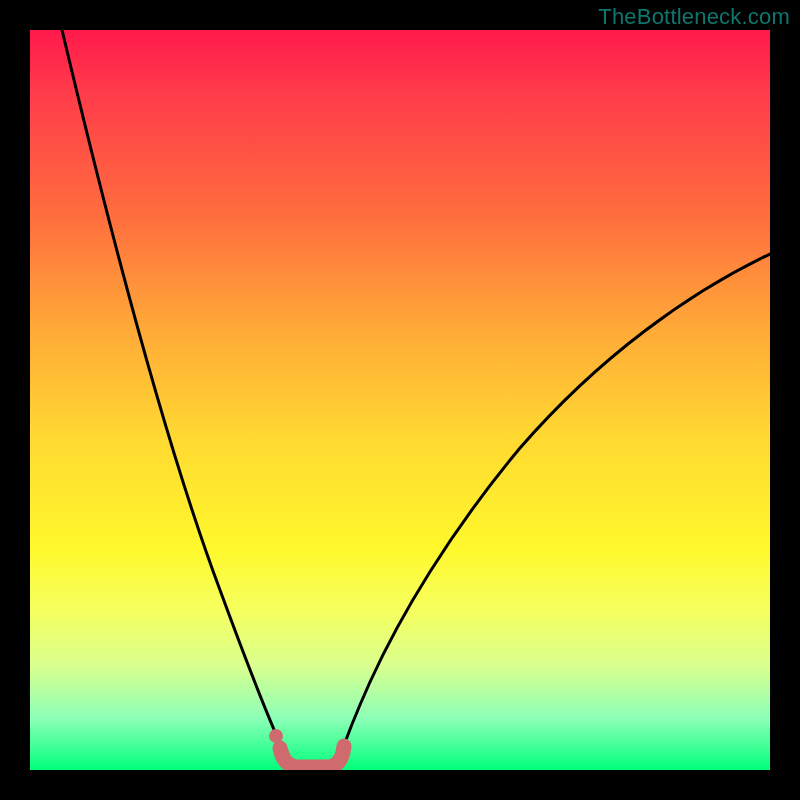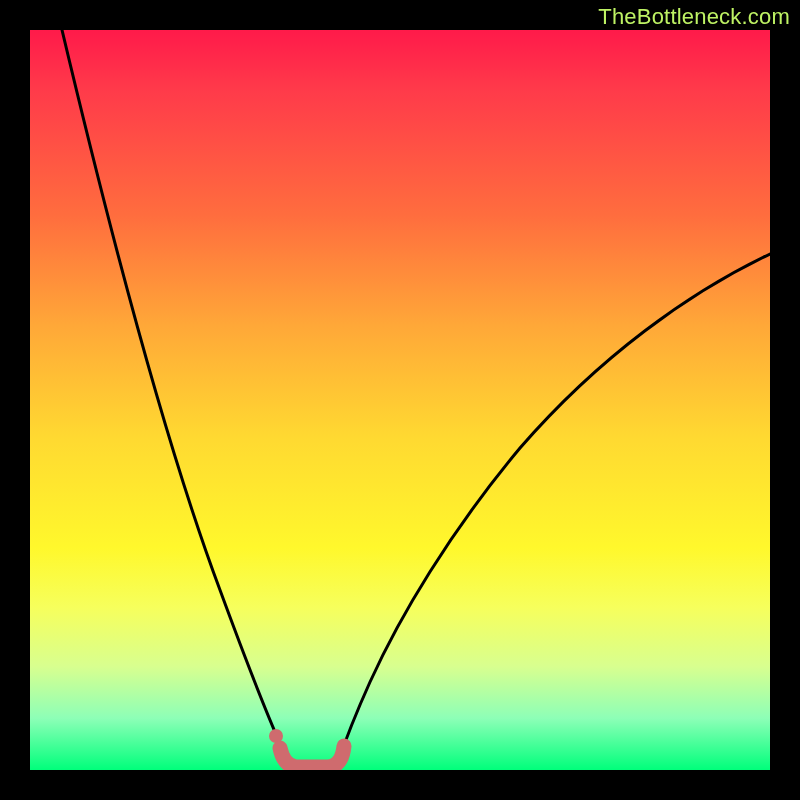--- a/index.html
+++ b/index.html
@@ -36,21 +36,21 @@
       #f6ff5c 78%,
       #d8ff8f 86%,
       #8dffb7 93%,
       #00ff7b 100%
     );
   }
   .watermark {
     position: absolute;
     top: 4px;
     right: 10px;
-    color: #bef264;
+    color: #0f766e;
     font-size: 22px;
     font-weight: 500;
     letter-spacing: 0.2px;
     z-index: 5;
   }
   svg {
     position: absolute;
     left: 0;
     top: 0;
   }

